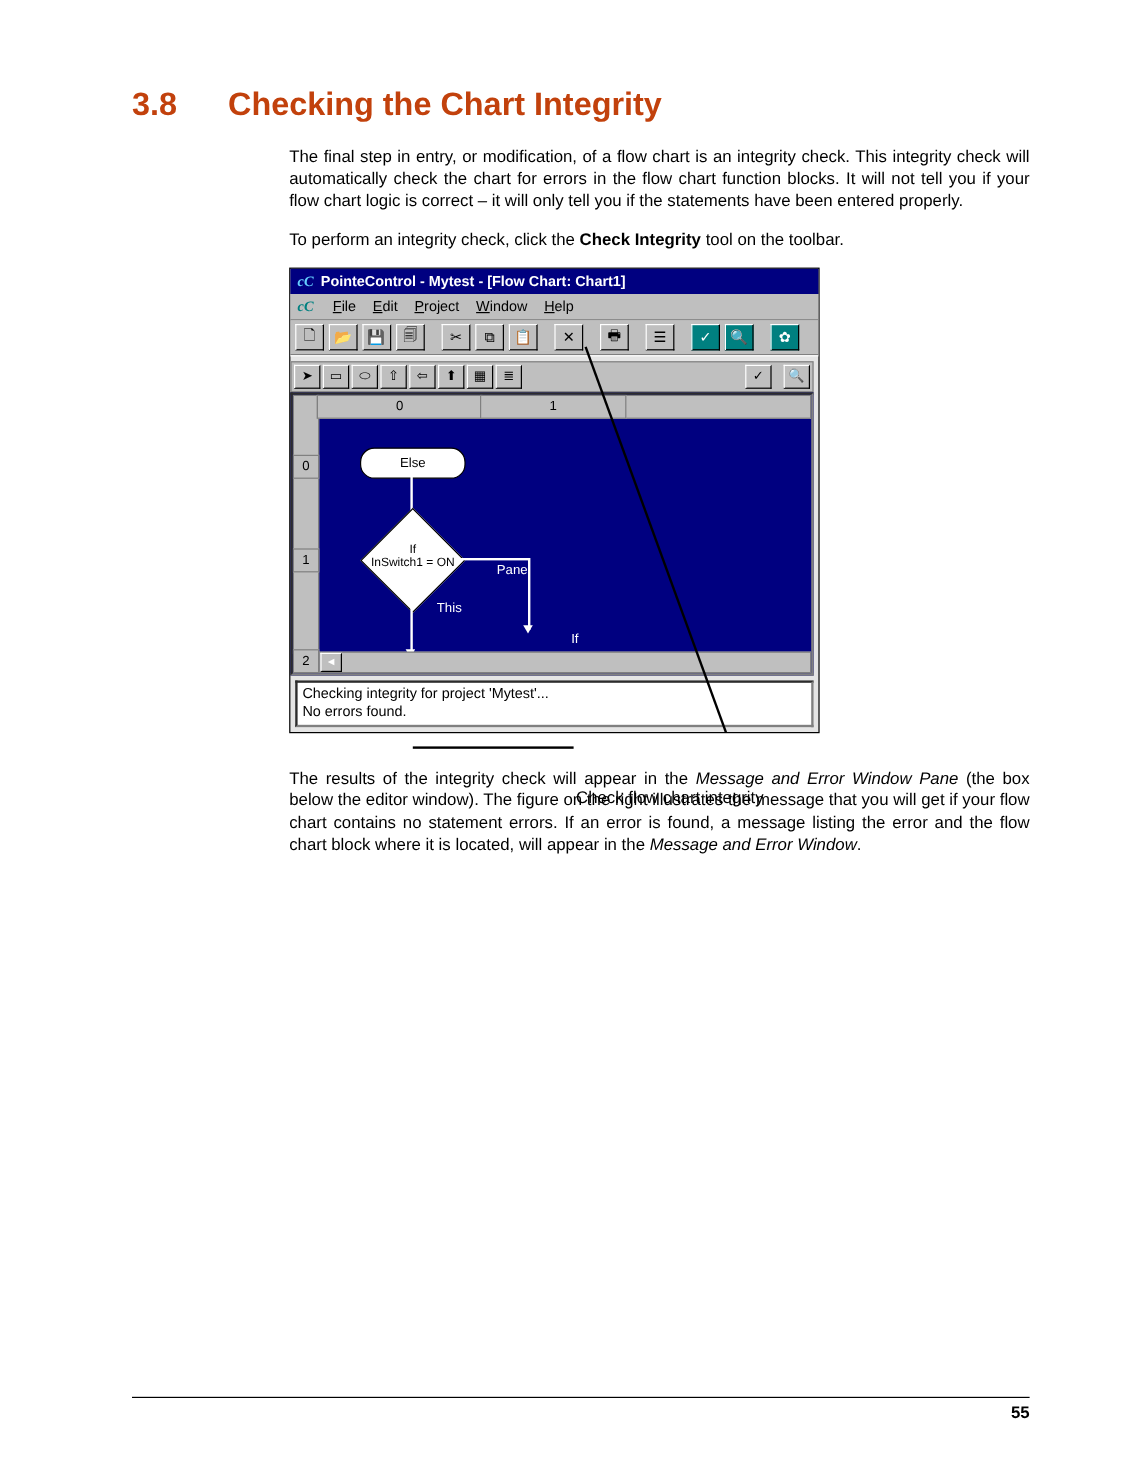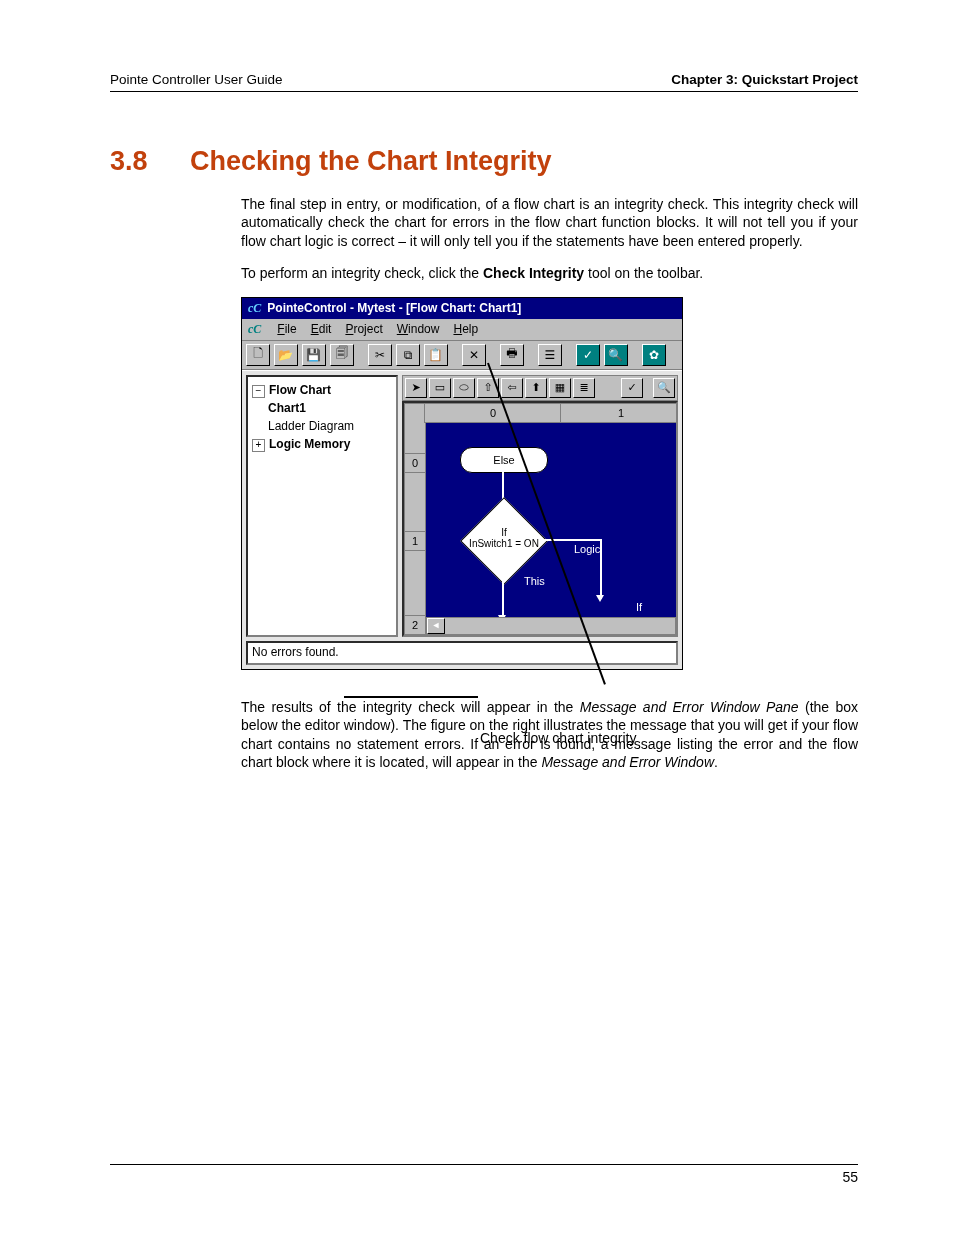--- a/index.html
+++ b/index.html
@@ -244,34 +244,30 @@
     font-weight: normal;
     font-size: 14px;
     font-family: Verdana, Geneva, sans-serif;
     margin-top: 42px;
   }
   .page-footer {
     position: absolute;
     left: 110px; right: 96px; bottom: 50px;
     border-top: 1.5px solid #000;
     text-align: right;
-    font-weight: normal;
+    font-weight: bold;
     font-size: 14px;
     padding-top: 4px;
   }
 </style>
 </head>
 <body>
 
 <div class="page">
 
-  <div class="running-head">
-    <span>Pointe Controller User Guide</span>
-    <span class="right">Chapter 3: Quickstart Project</span>
-  </div>
 
   <h2 class="section">
     <span class="num">3.8</span>
     <span>Checking the Chart Integrity</span>
   </h2>
 
   <div class="body-col">
 
     <p class="para">The final step in entry, or modification, of a flow chart is an integrity check. This integrity check will automatically check the chart for errors in the flow chart function blocks. It will not tell you if your flow chart logic is correct – it will only tell you if the statements have been entered properly.</p>
 
@@ -312,30 +308,20 @@
         <span class="tbtn">☰</span>
         <span class="tbtn sep"></span>
         <span class="tbtn accent">✓</span>
         <span class="tbtn accent">🔍</span>
         <span class="tbtn sep"></span>
         <span class="tbtn accent">✿</span>
       </div>
 
       <div class="workspace">
 
-        <div class="tree">
-          <div class="node">
-            <span class="exp">−</span><span class="bold">Flow Chart</span>
-          </div>
-          <div class="node lvl1 bold">Chart1</div>
-          <div class="node lvl1">Ladder Diagram</div>
-          <div class="node">
-            <span class="exp">+</span><span class="bold">Logic Memory</span>
-          </div>
-        </div>
 
         <div class="canvas-wrap">
           <div class="fc-toolbar">
             <span class="tbtn2">➤</span>
             <span class="tbtn2">▭</span>
             <span class="tbtn2">⬭</span>
             <span class="tbtn2">⇧</span>
             <span class="tbtn2">⇦</span>
             <span class="tbtn2">⬆</span>
             <span class="tbtn2">▦</span>
@@ -365,32 +351,33 @@
                 <span>InSwitch1 = ON</span>
               </div>
             </div>
 
             <span class="arrow arr2"></span>
             <span class="arrow arr3"></span>
             <span class="arrowhead ah2"></span>
             <span class="arrow arr4"></span>
             <span class="arrowhead ah3"></span>
 
-            <span class="lbl lbl-then">Logic</span>
+            <span class="lbl lbl-then">Pane</span>
             <span class="lbl lbl-else">This</span>
             <span class="lbl lbl-if">If</span>
 
             <div class="hscroll">
               <span class="sbtn">◄</span>
             </div>
           </div>
         </div>
       </div>
 
       <div class="msgpane">
+        <div>Checking integrity for project 'Mytest'...</div>
         <div>No errors found.</div>
       </div>
 
       <div class="callout-line" style="left:245px; top:65px; width:2px; height:342px; transform: rotate(-20deg); transform-origin: top;"></div>
 
       <div class="callout-line" style="left:102px; top:398px; width:134px; height:2px;"></div>
       <div class="callout-text" style="left:238px; top:390px;">Check flow chart integrity</div>
     </div>
 
     <p class="para">

